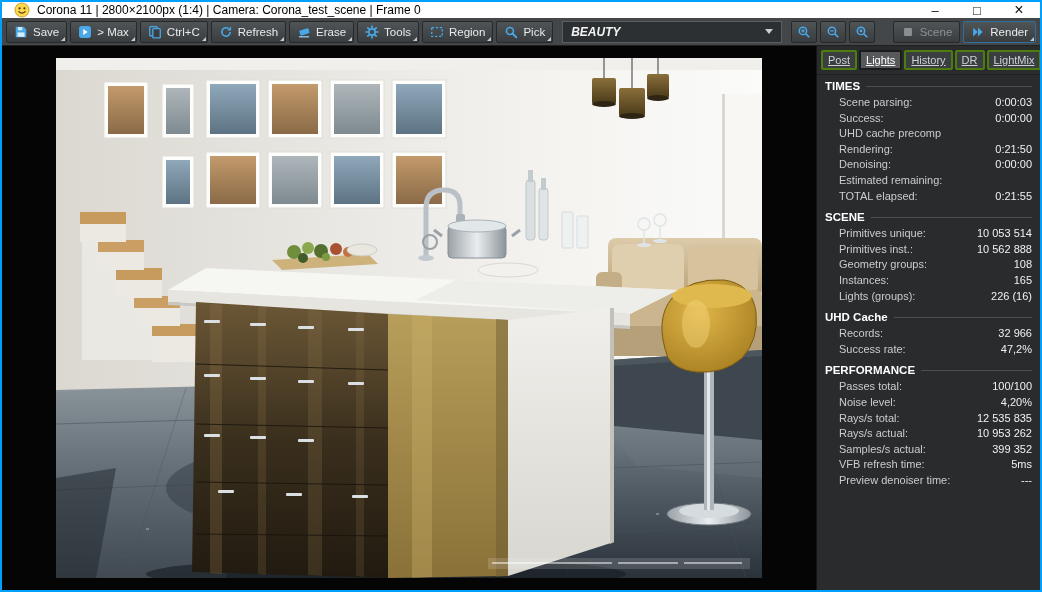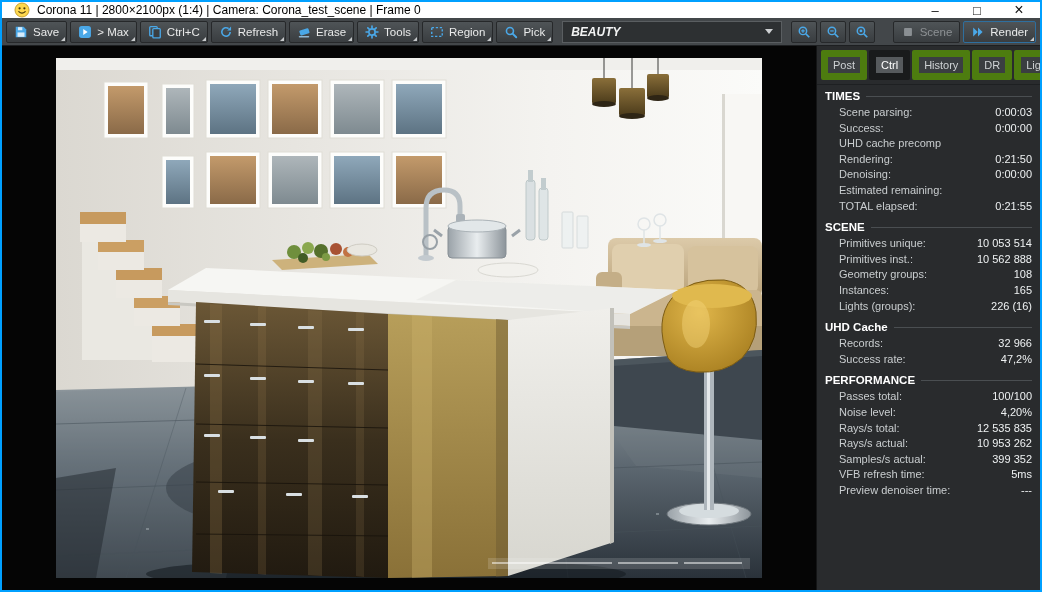--- a/index.html
+++ b/index.html
@@ -40,21 +40,21 @@
   .tb-btn.render{border-color:#2e6f9f;}
   
   .main{flex:1;display:flex;min-height:0;}
   .viewport{flex:1;background:#050505;display:flex;align-items:center;justify-content:center;min-width:0;}
   .render-img{width:706px;height:520px;display:block;}
   
   .sidepanel{width:224px;background:#292b2d;border-left:1px solid #141516;
     display:flex;flex-direction:column;flex:0 0 auto;}
   .tabs{display:flex;gap:2px;padding:4px 4px 4px;border-bottom:1px solid #1e2022;}
   .tab{padding:2px 5px;font-size:11px;color:#ced2d4;background:#3a3e41;
-    border:7px solid #4d7c0f;border-radius:2px;white-space:nowrap;cursor:default;}
+    border:2px solid #4d7c0f;border-radius:2px;white-space:nowrap;cursor:default;text-decoration:underline;}
   .tab.active{background:#565a5d;color:#ffffff;border-color:#191b1c;}
   .stats{padding:3px 8px 0 8px;font-size:11px;color:#c9cdcf;overflow:hidden;}
   .sect-header{display:flex;align-items:center;gap:6px;color:#ffffff;font-weight:bold;
     font-size:11.5px;margin:7px 0 3px;}
   .sect-header:first-child{margin-top:2px;}
   .sect-header .rule{flex:1;height:1px;background:#4a4e51;}
   .stat-row{display:flex;justify-content:space-between;line-height:15.6px;margin-left:14px;}
   .stat-label{white-space:nowrap;}
   .stat-value{color:#eef1f2;white-space:nowrap;}
 </style>
@@ -494,21 +494,21 @@
           <rect x="436" y="504" width="120" height="2" fill="#ffffff" opacity="0.5"></rect>
           <rect x="562" y="504" width="60" height="2" fill="#ffffff" opacity="0.5"></rect>
           <rect x="628" y="504" width="58" height="2" fill="#ffffff" opacity="0.5"></rect>
         </g>
       </svg>
     </div>
 
     <div class="sidepanel">
       <div class="tabs">
           <div class="tab">Post</div>
-          <div class="tab active">Ctrl</div>
+          <div class="tab active">Lights</div>
           <div class="tab">History</div>
           <div class="tab">DR</div>
           <div class="tab">LightMix</div>
         </div>
       <div class="stats">
           <div class="sect-header">
             <span>TIMES</span>
             <span class="rule"></span>
           </div>
           <div class="stat-row">

